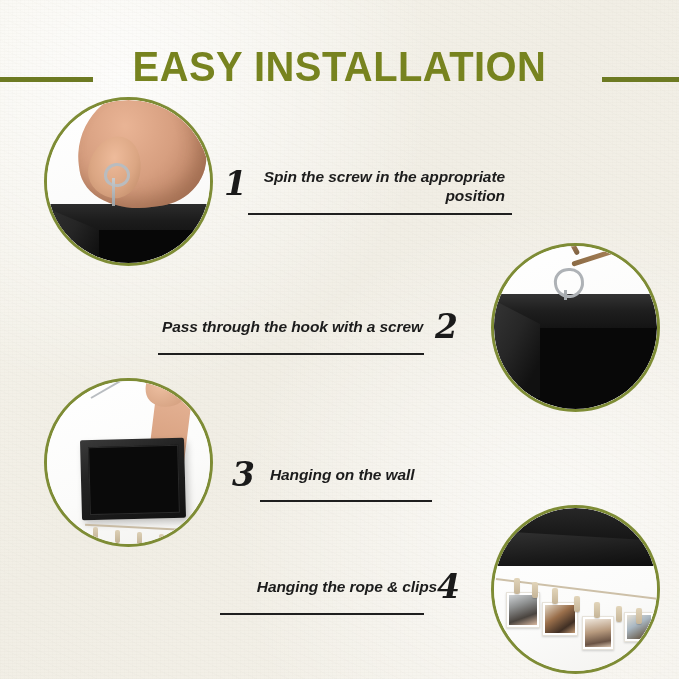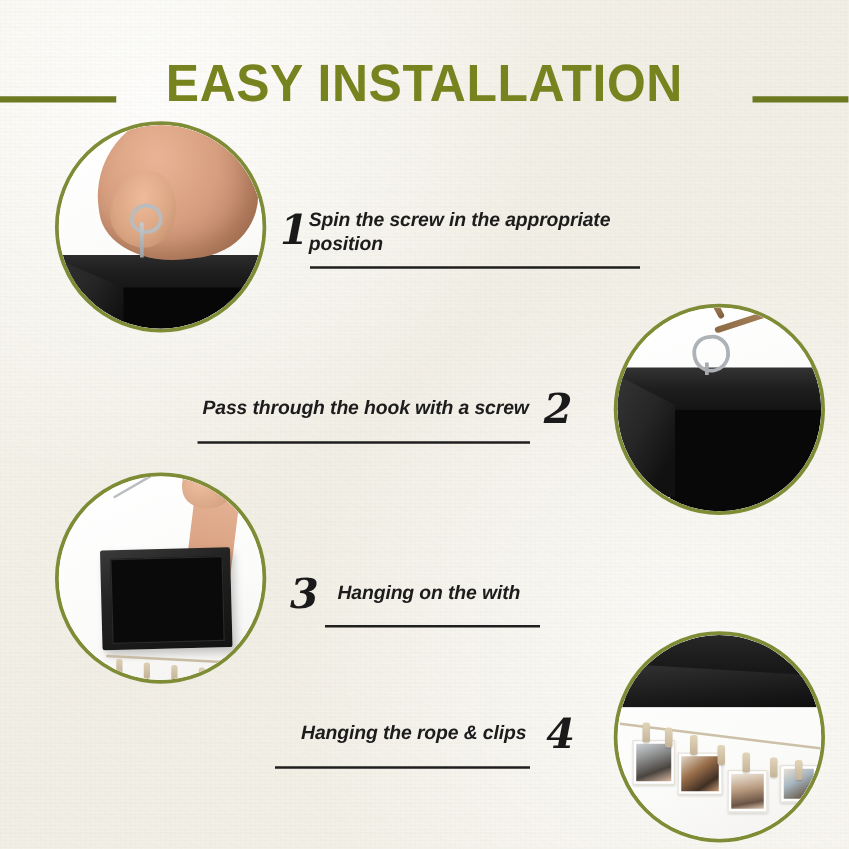--- a/index.html
+++ b/index.html
@@ -328,38 +328,38 @@
   }
   .step-underline {
     height: 2px;
     background: #1f1f1f;
   }
 
   
   #step-1 { left: 224px; top: 165px; width: 292px; }
   #step-1 .step-row { align-items: flex-start; }
   #step-1 .step-num { margin-top: 2px; }
-  #step-1 .step-text { margin-top: 3px; width: 258px; }
+  #step-1 .step-text { margin-top: 3px; width: 258px; text-align: right; }
   #step-1 .step-underline { margin-left: 24px; margin-top: 8px; width: 264px; }
 
   
   #step-2 { left: 158px; top: 310px; width: 300px; }
   #step-2 .step-row { justify-content: flex-end; }
   #step-2 .step-text { margin-right: 12px; }
   #step-2 .step-underline { width: 266px; margin-top: 9px; }
 
   
   #step-3 { left: 232px; top: 458px; width: 210px; }
   #step-3 .step-text { margin-left: 15px; }
   #step-3 .step-underline { margin-left: 28px; margin-top: 8px; width: 172px; }
 
   
   #step-4 { left: 220px; top: 570px; width: 240px; }
   #step-4 .step-row { justify-content: flex-end; }
-  #step-4 .step-text { margin-right: 16px; }
+  #step-4 .step-text { }
   #step-4 .step-underline { width: 204px; margin-top: 9px; }
 </style>
 </head>
 <body>
 
 <div id="page">
   <div id="paper-texture"></div>
 
   <div id="header">
     <div class="rule left"></div>
@@ -454,21 +454,21 @@
     <div class="step-row">
       <div class="step-text">Pass through the hook with a screw</div>
       <div class="step-num">2</div>
     </div>
     <div class="step-underline"></div>
   </div>
 
   <div class="step" id="step-3">
     <div class="step-row">
       <div class="step-num">3</div>
-      <div class="step-text">Hanging on the with</div>
+      <div class="step-text">Hanging on the wall</div>
     </div>
     <div class="step-underline"></div>
   </div>
 
   <div class="step" id="step-4">
     <div class="step-row">
       <div class="step-text">Hanging the rope &amp; clips</div>
       <div class="step-num">4</div>
     </div>
     <div class="step-underline"></div>

